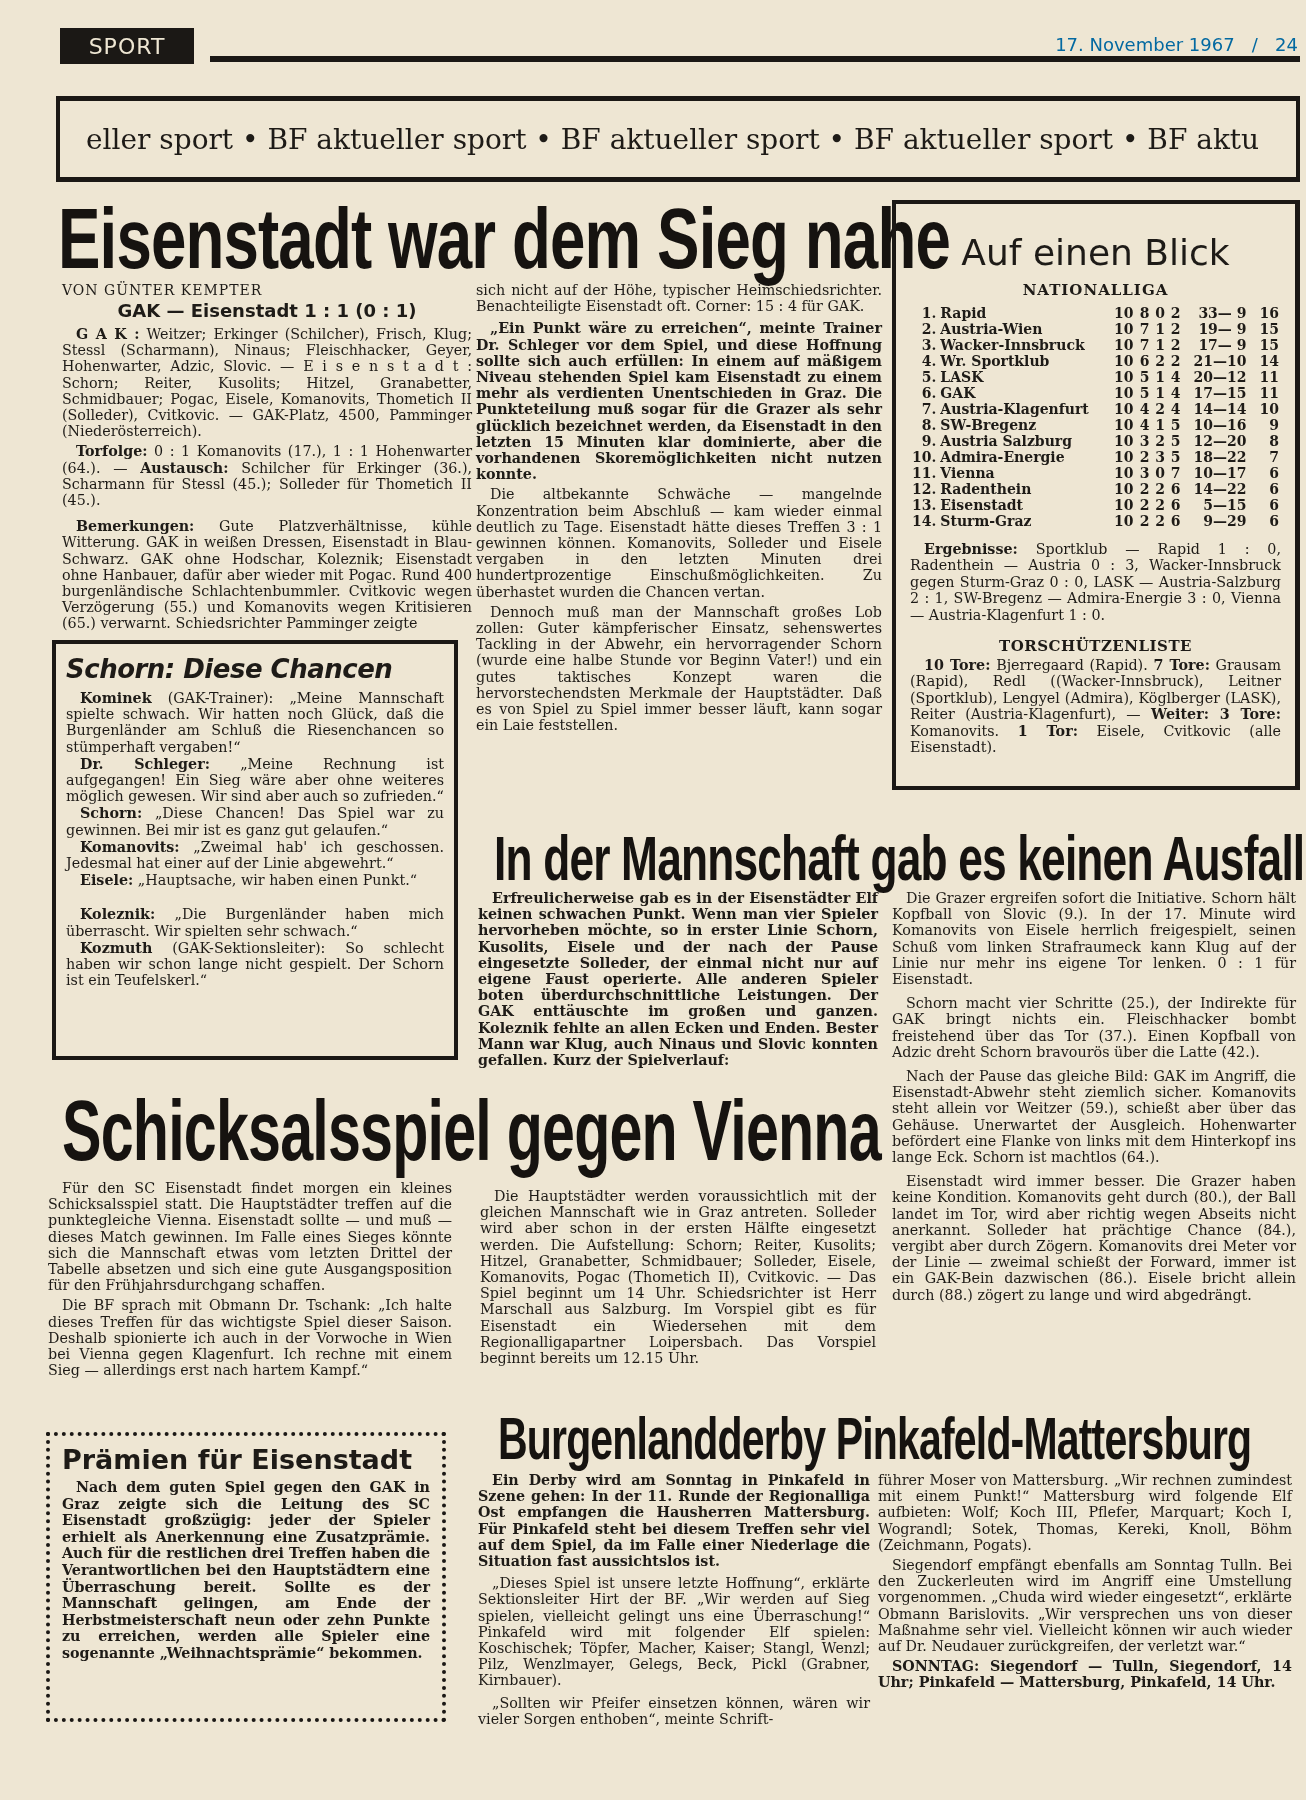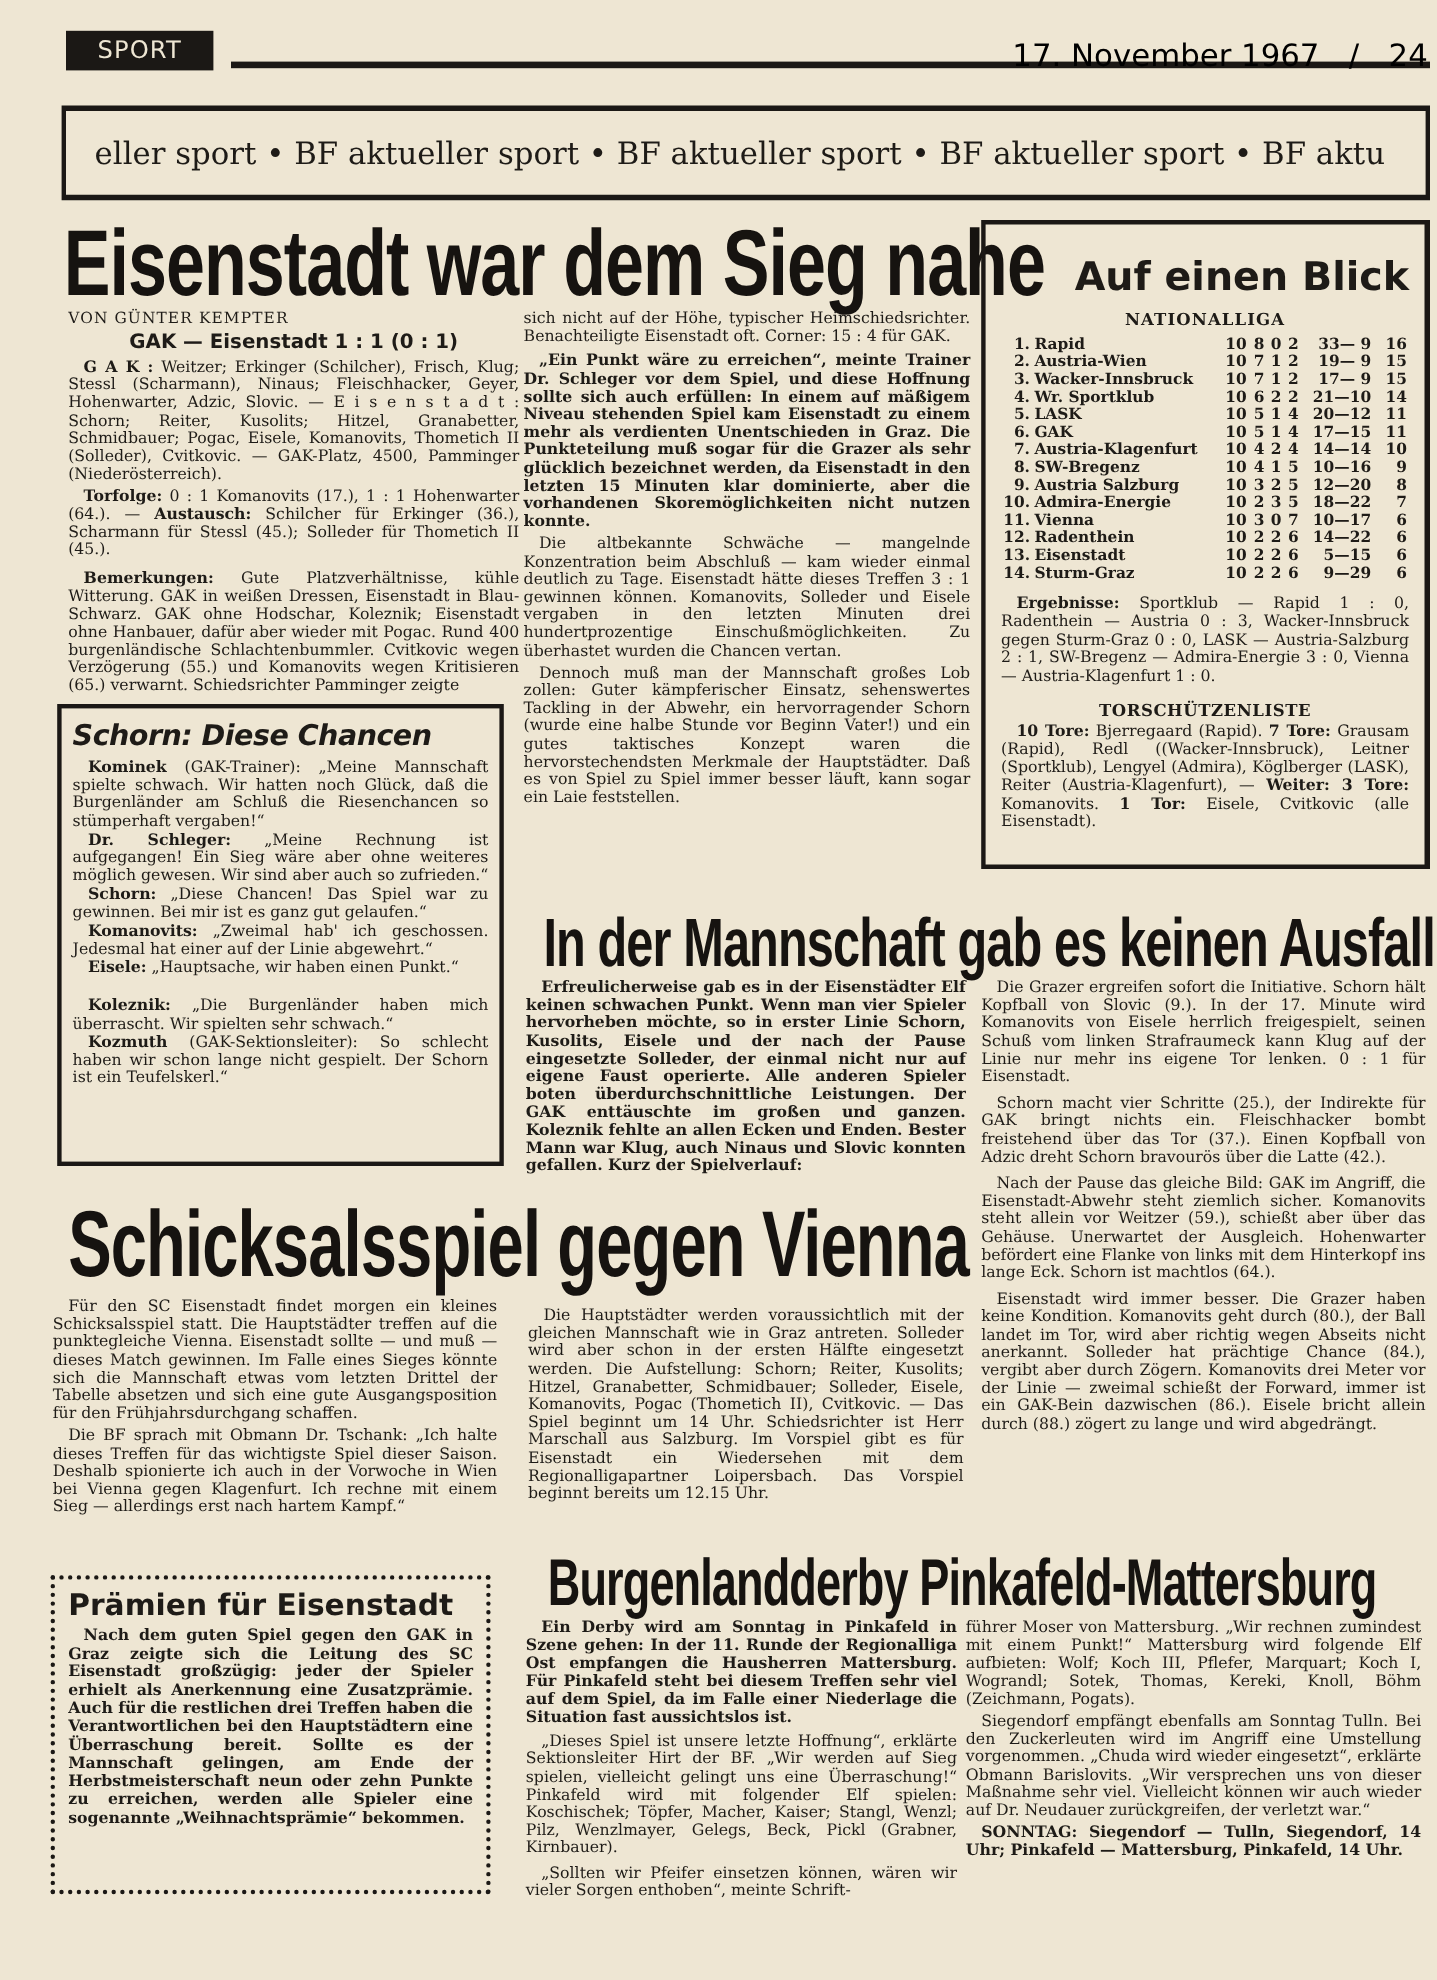--- a/index.html
+++ b/index.html
@@ -13,21 +13,21 @@
   .abs { position: absolute; }
 
   
   .sport-badge {
     left: 60px; top: 28px; width: 134px; height: 36px;
     background: #1b1815; color: #eee6d3;
     font-family: "DejaVu Sans", sans-serif; font-size: 22px; letter-spacing: 1px;
     display: flex; align-items: center; justify-content: center;
   }
   .mast-rule { left: 210px; top: 56px; width: 1090px; height: 6px; background: #1b1815; }
-  .mast-date { right: 8px; top: 34px; font-family: "DejaVu Sans", sans-serif; font-size: 28px; color: #000000; }
+  .mast-date { right: 8px; top: 34px; font-family: "DejaVu Sans", sans-serif; font-size: 18px; color: #0369a1; }
 
   .ticker {
     left: 56px; top: 96px; width: 1244px; height: 86px;
     border-top: 5px solid #1b1815; border-bottom: 5px solid #1b1815;
     border-left: 4px solid #1b1815; border-right: 4px solid #1b1815;
     display: flex; align-items: center; padding-left: 26px;
     font-family: "DejaVu Serif", serif; font-size: 28px; white-space: nowrap; overflow: hidden;
   }
 
   
@@ -48,21 +48,21 @@
   .b { font-weight: bold; }
 
   .byline { left: 62px; top: 282px; width: 410px; text-align: left; font-size: 14px; letter-spacing: 1px; }
   .score { left: 62px; top: 300px; width: 410px; text-align: center; font-family: "DejaVu Sans", sans-serif; font-weight: bold; font-size: 18px; }
 
   
   .box-quotes { left: 52px; top: 640px; width: 406px; height: 420px; border: 4px solid #1b1815; padding: 10px 10px; }
   .box-quotes .box-title { font-family: "DejaVu Sans", sans-serif; font-weight: bold; font-style: italic; font-size: 26px; letter-spacing: -0.5px; margin-bottom: 6px; }
 
   .box-table { left: 892px; top: 200px; width: 408px; height: 590px; border: 4px solid #1b1815; border-right-width: 5px; padding: 10px 14px; }
-  .box-table .box-title { font-family: "DejaVu Sans", sans-serif; font-weight: bold; font-size: 36px; text-align: right; margin: 18px 0 8px; }
+  .box-table .box-title { font-family: "DejaVu Sans", sans-serif; font-weight: normal; font-size: 36px; text-align: center; margin: 18px 0 8px; }
   .league-title { text-align: center; font-weight: bold; letter-spacing: 1px; font-size: 15px; margin-bottom: 6px; }
   table.league { width: 100%; border-collapse: collapse; font-size: 14px; font-weight: bold; line-height: 16px; }
   table.league td { padding: 0 2px; white-space: nowrap; }
   table.league td.num { text-align: center; }
   table.league td.goals { text-align: right; padding-right: 8px; }
   table.league td.pts { text-align: right; }
   .results, .scorers { font-size: 14.3px; line-height: 16.4px; text-align: justify; }
   .results { margin-top: 12px; text-indent: 14px; }
   .scorer-title { text-align: center; font-weight: bold; font-size: 15px; letter-spacing: 0.5px; margin: 14px 0 2px; }
   .scorers { text-indent: 14px; }

